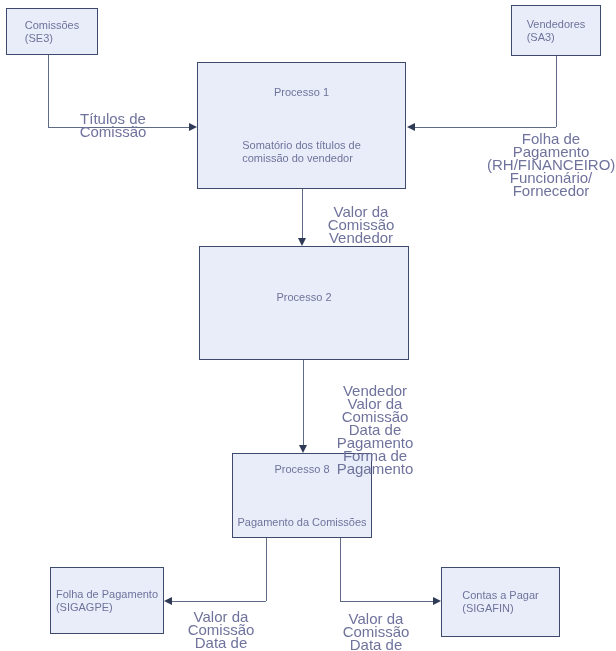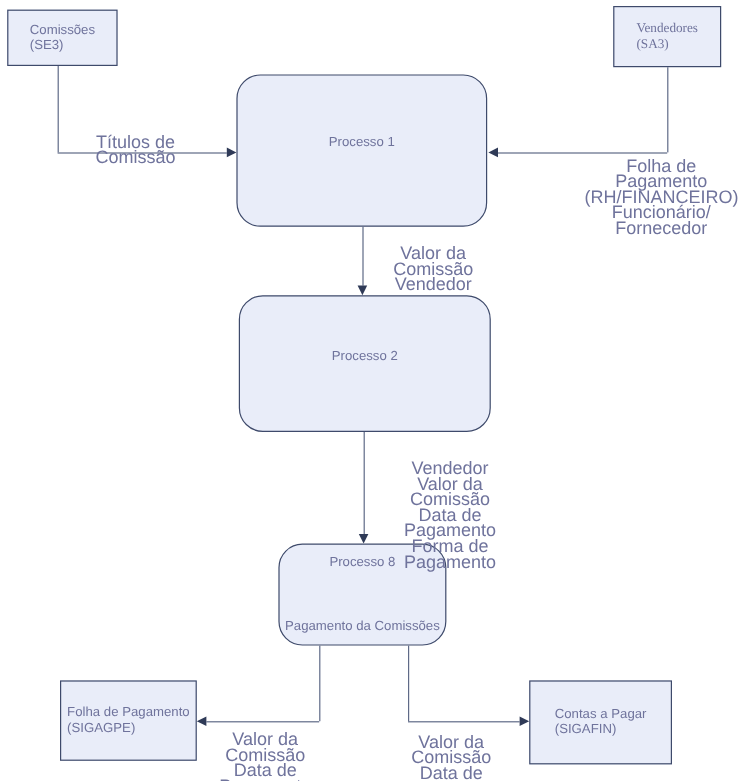--- a/index.html
+++ b/index.html
@@ -22,21 +22,21 @@
     border: 1px solid var(--box-border, #3e4a6b);
     color: var(--text, #6f739c);
     font-size: 11px;
     line-height: 13px;
     text-align: left;
     display: flex;
     flex-direction: column;
     align-items: center;
     justify-content: center;
   }
-  .rounded { border-radius: 20px; gap: 28px; }
+  .rounded { border-radius: 0; gap: 28px; }
   .box-title { margin-bottom: 12px; white-space: pre-line; }
   .pre { white-space: pre-line; }
   .vline, .hline {
     position: absolute;
     background: var(--line, #5f6a87);
   }
   .vline { width: 1px; }
   .hline { height: 1px; }
   .arrow {
     position: absolute;
@@ -70,27 +70,29 @@
 </head>
 <body>
 
 <div id="stage">
 
   <div class="box" style="left:6px; top:8px; width:92px; height:47px;">
     <span class="pre">Comissões
 (SE3)</span>
   </div>
 
-  <div class="box" style="left:511px; top:5px; width:90px; height:51px;font-family:Liberation Serif, serif;">
+  <div class="box" style="left:511px; top:5px; width:90px; height:51px;">
     <span class="pre">Vendedores
 (SA3)</span>
   </div>
 
   <div class="box rounded" style="left:197px; top:62px; width:209px; height:127px;">
     <div class="box-title">Processo 1</div>
+    <div class="pre">Somatório dos títulos de
+comissão do vendedor</div>
   </div>
 
   <div class="box rounded" style="left:199px; top:246px; width:210px; height:114px;">
     <div class="box-title">Processo 2</div>
   </div>
 
   <div class="box rounded" style="left:232px; top:453px; width:140px; height:85px;">
     <div class="box-title">Processo 8</div>
     <div class="pre">Pagamento da Comissões</div>
   </div>

